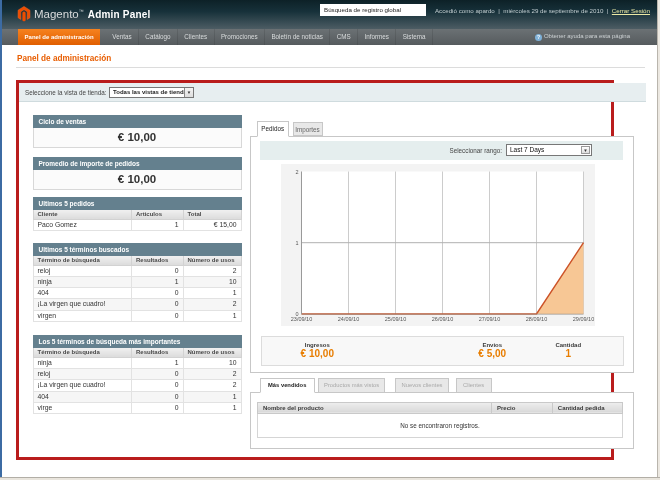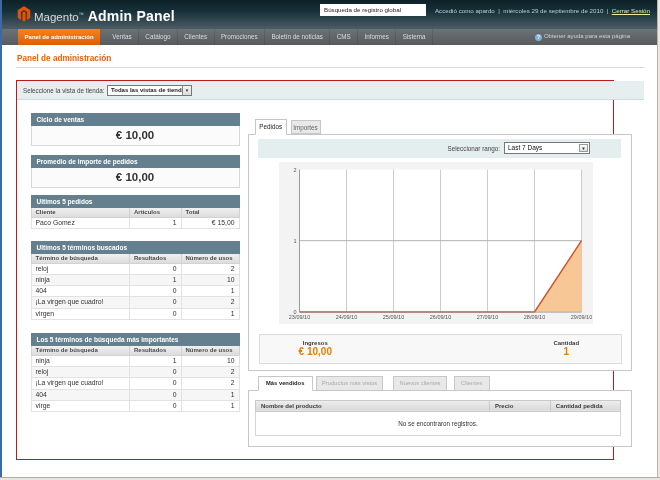--- a/index.html
+++ b/index.html
@@ -8,35 +8,35 @@
 .abs { position:absolute; }
 
 #winleft { left:0; top:0; width:2px; height:478px; background:#3c6ba3; }
 #winright { right:0; top:0; width:3px; height:478px; background:#ece8e1; border-left:1px solid #b9b5ad; }
 #winbottom { left:0; top:477px; width:660px; height:3px; background:#e9e5dd; border-top:1px solid #b2aea6; }
 
 #header { left:2px; top:0; width:655px; height:29px; background:linear-gradient(#0d2127,#17313a 40%,#4d5d64); }
 #logo { left:14.5px; top:5px; }
 #brand { left:32px; top:8px; color:#d8dadb; font-size:11.5px; }
 #brand sup { font-size:5px; }
-#brand b { color:#fff; font-size:14px; letter-spacing:0.2px; }
+#brand b { color:#fff; font-size:10px; letter-spacing:0.2px; }
 #gsearch { left:318px; top:4px; width:106px; height:12px; background:#fff; border:none; font-size:6.2px; color:#222; line-height:12px; padding-left:4px; }
 #hright { top:7px; right:7px; font-size:6.2px; color:#c4ced1; white-space:nowrap; }
 #hright a { color:#ebe8a4; text-decoration:underline; }
 
 #nav { left:2px; top:29px; width:655px; height:16px; background:linear-gradient(#6b7174,#565b5e); }
 #nav .tab { float:left; height:16px; line-height:16px; padding:0 6.4px; font-size:6.3px; color:#d9dcdd; border-right:1px solid rgba(0,0,0,0.10); }
 #navact { float:left; height:16px; line-height:16px; padding:0 6.3px; font-size:6px; font-weight:bold; color:#fff; background:linear-gradient(#f6821f,#e05e00); }
 #navhelp { top:33px; right:30px; font-size:6px; color:#ced3d5; }
 #navhelp .q { display:inline-block; width:7px; height:7px; border-radius:4px; background:#7fb1d8; color:#fff; font-size:5px; line-height:7px; text-align:center; vertical-align:-1px; margin-right:2px; font-weight:bold; }
 
 #h1 { left:17px; top:54px; font-size:8.2px; font-weight:bold; color:#e85d00; }
 #hrule { left:16px; top:67px; width:629px; height:1px; background:#dcdcdc; }
 
-#container { left:16px; top:80px; width:598px; height:380px; border:1px solid #b91c1c; background:#fff; }
+#container { left:16px; top:80px; width:598px; height:380px; border:3px solid #b91c1c; background:#fff; }
 #storebar { left:0; top:0; width:627px; height:19px; background:#e7eef0; border-bottom:1px solid #cfdbde; }
 #storebar .lbl { position:absolute; left:6px; top:6px; font-size:6.3px; color:#444; }
 #storesel { position:absolute; left:90px; top:4px; width:85px; height:11px; background:#fff; border:1px solid #777; font-size:6px; font-weight:bold; color:#222; line-height:8.8px; padding-left:3px; white-space:nowrap; }
 #storesel .car { position:absolute; right:0; top:0; width:9px; height:9px; border-left:1px solid #888; background:linear-gradient(#f5f5f5,#ddd); font-size:4.5px; line-height:9px; text-align:center; color:#333; }
 
 .widget { position:absolute; left:13.5px; width:209px; }
 .widget .whead { height:13px; background:#64808e; color:#fff; font-size:6.5px; font-weight:bold; line-height:13px; padding-left:6px; }
 .wbody { border:1px solid #d8d8d8; border-top:none; background:#fbfbfb; text-align:center; font-weight:bold; color:#333; }
 table.wtab { width:209px; border-collapse:collapse; table-layout:fixed; }
 table.wtab th { background:linear-gradient(#f0f0f0,#dcdcdc); font-size:6px; color:#4a4a4a; text-align:left; font-weight:bold; padding:0 4px; height:9.2px; line-height:9.2px; border:1px solid #d2d2d2; border-top:none; white-space:nowrap; overflow:hidden; }
@@ -245,20 +245,24 @@
         <text x="208.5" y="157">27/09/10</text>
         <text x="255.5" y="157">28/09/10</text>
         <text x="302.5" y="157">29/09/10</text>
       </g>
     </svg>
     <div id="statsrow">
       <div class="cell" style="left:13.4px;">
           <div class="sl">Ingresos</div>
           <div class="sv">€ 10,00</div>
         </div>
+      <div class="cell" style="left:188.4px;">
+          <div class="sl">Envios</div>
+          <div class="sv">€ 5,00</div>
+        </div>
       <div class="cell" style="left:264.4px;">
           <div class="sl">Cantidad</div>
           <div class="sv">1</div>
         </div>
     </div>
   </div>
 
   <div class="ptab on sm" style="left:240.7px; top:294.7px; width:55px;">Más vendidos</div>
   <div class="ptab dis sm" style="left:299.1px; top:295.2px; width:67px;">Productos más vistos</div>
   <div class="ptab dis sm" style="left:375.8px; top:295.2px; width:54.5px;">Nuevos clientes</div>

